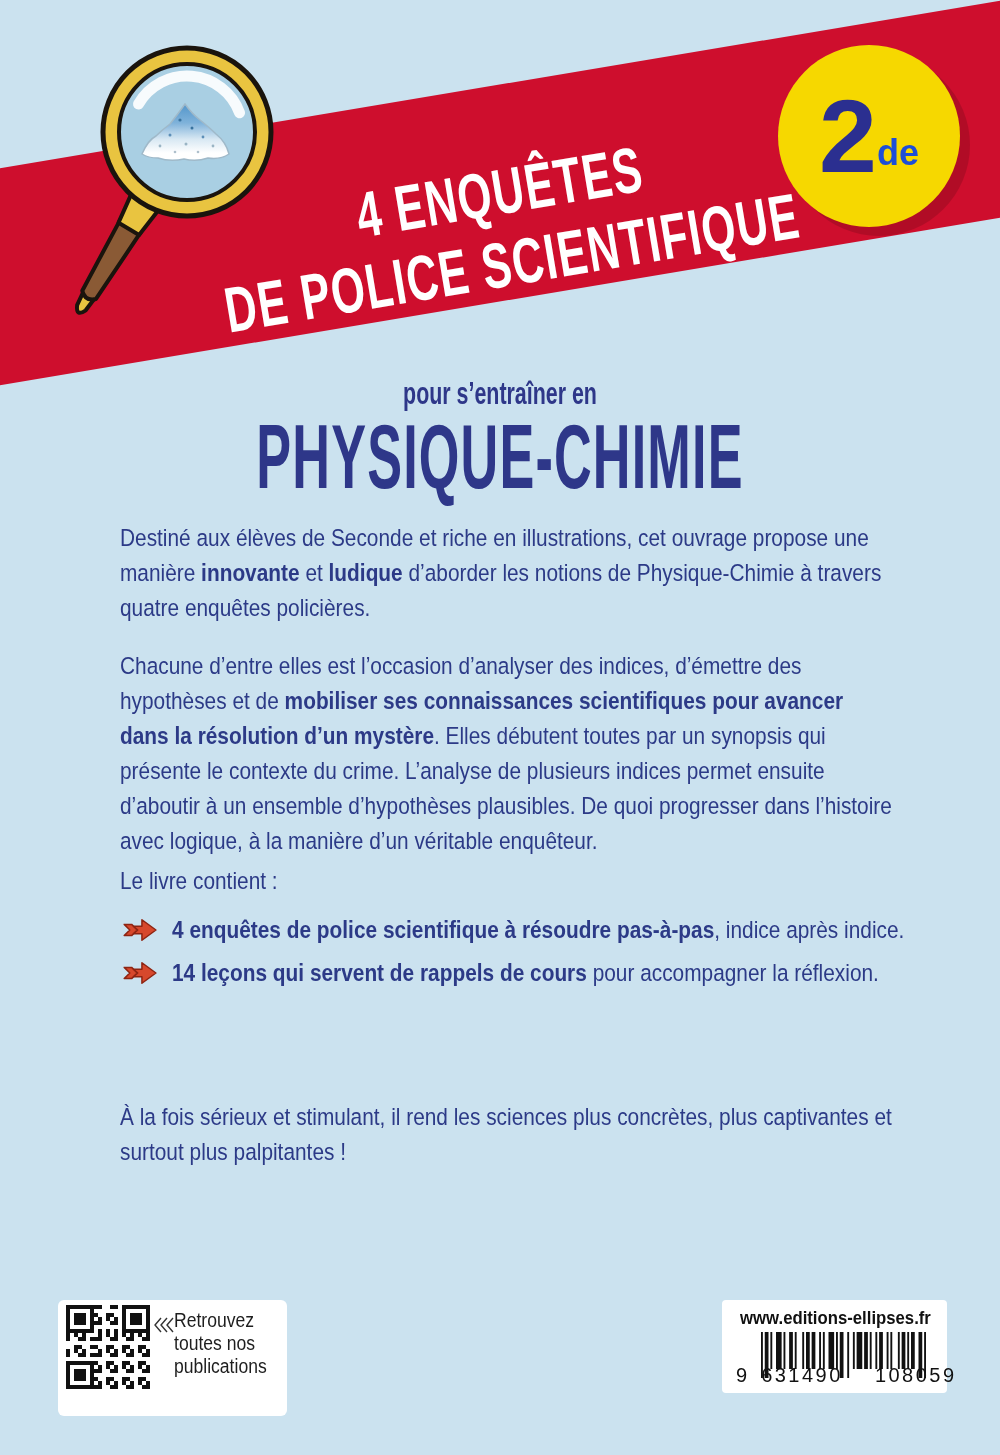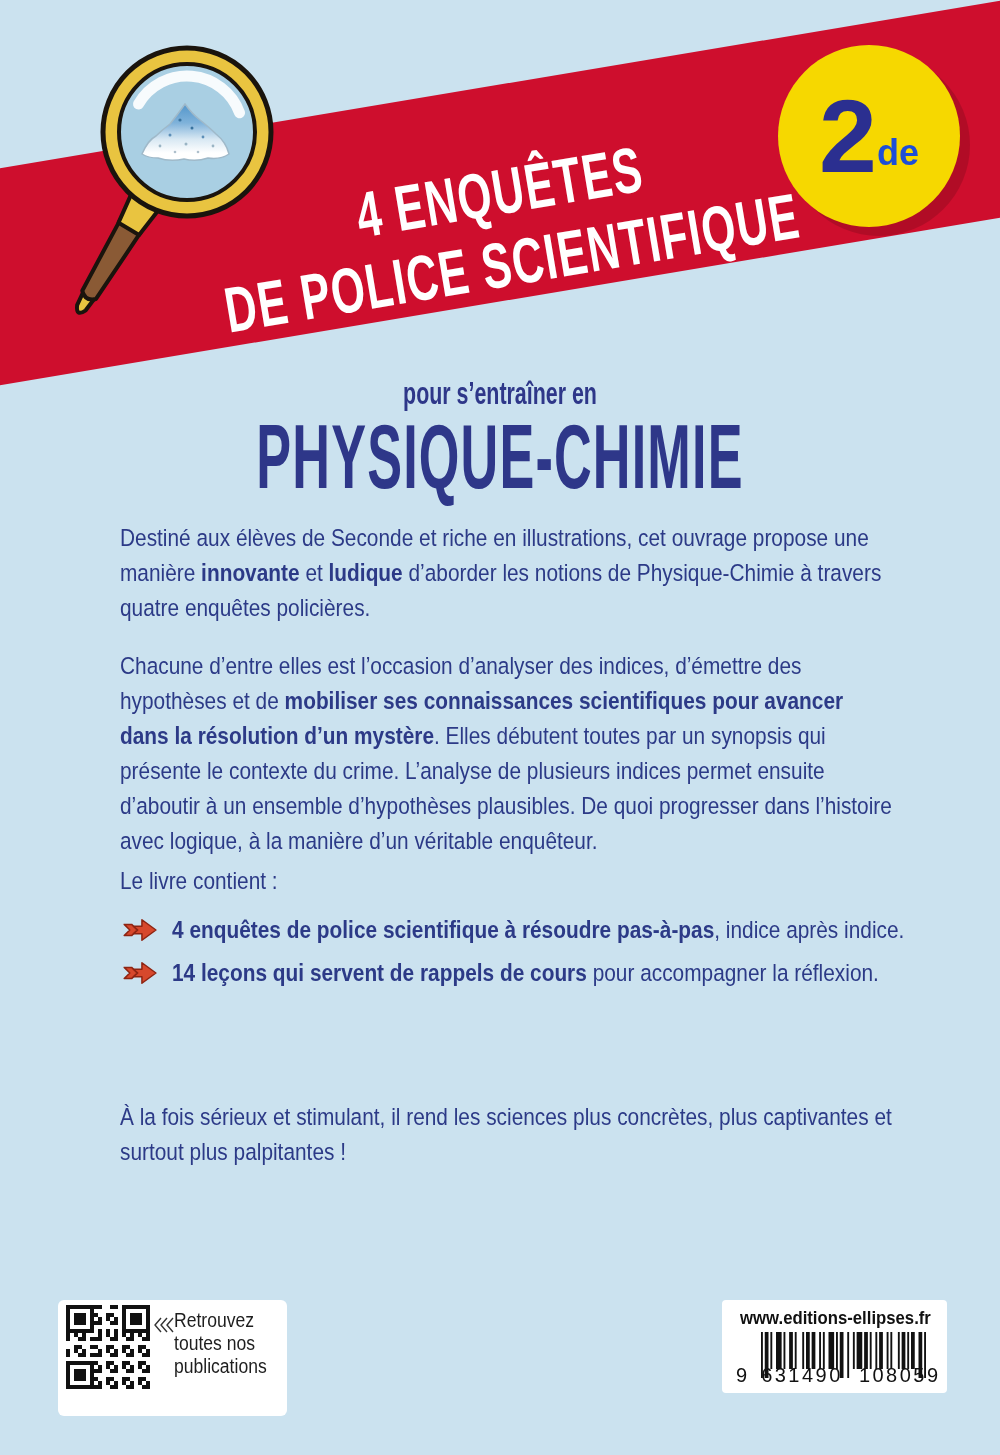--- a/index.html
+++ b/index.html
@@ -54,21 +54,21 @@
   .qr-caption{position:absolute;left:116px;top:9px;color:#1e1e1e;font-size:19.5px;line-height:23px;
         transform:scaleX(.9);transform-origin:0 0;white-space:nowrap;}
 
   .barcode-box{position:absolute;left:722px;top:1300px;width:225px;height:93px;background:#ffffff;border-radius:4px;}
   .website{position:absolute;left:0;top:7px;width:227px;text-align:center;color:#111111;font-weight:700;
         font-size:19px;line-height:22px;transform:scaleX(.88);transform-origin:50% 0;white-space:nowrap;}
   .bars{position:absolute;left:39px;top:32px;}
   .isbn{position:absolute;left:14px;top:64px;display:flex;align-items:flex-start;color:#111111;font-size:20px;line-height:22px;}
   .isbn .g1{margin-right:14px;}
   .isbn .g2{letter-spacing:2.5px;margin-right:16px;}
-  .isbn .g3{letter-spacing:2.5px;}
+  .isbn .g3{letter-spacing:2.5px;margin-left:16px;}
 </style>
 </head>
 <body>
 
 <div class="page">
 
   <div class="band">
     <div class="band-line band-line1">4 ENQUÊTES</div>
     <div class="band-line band-line2">DE POLICE SCIENTIFIQUE</div>
   </div>

